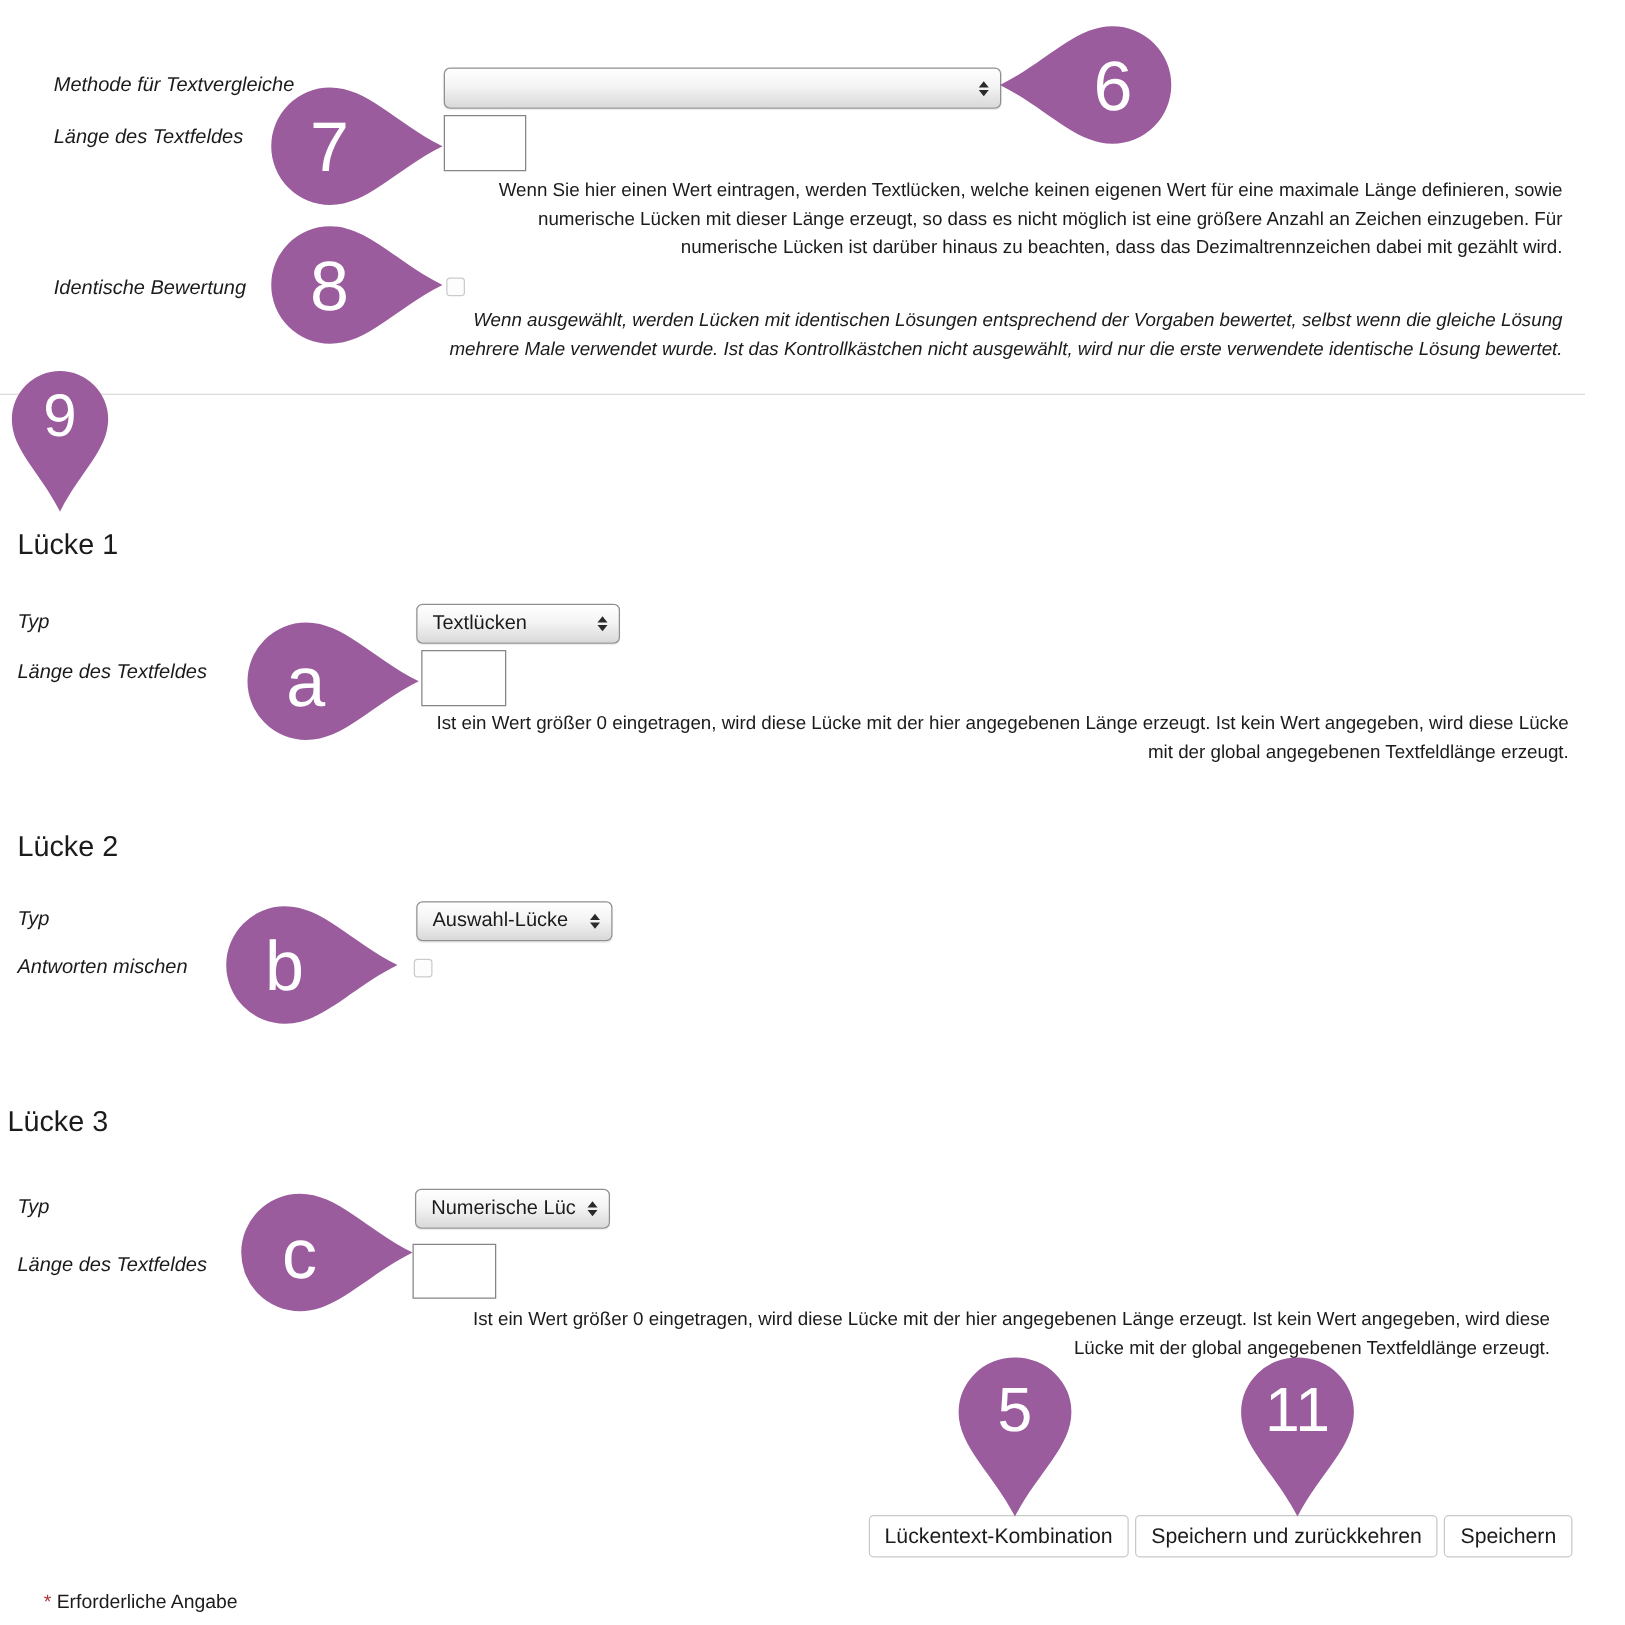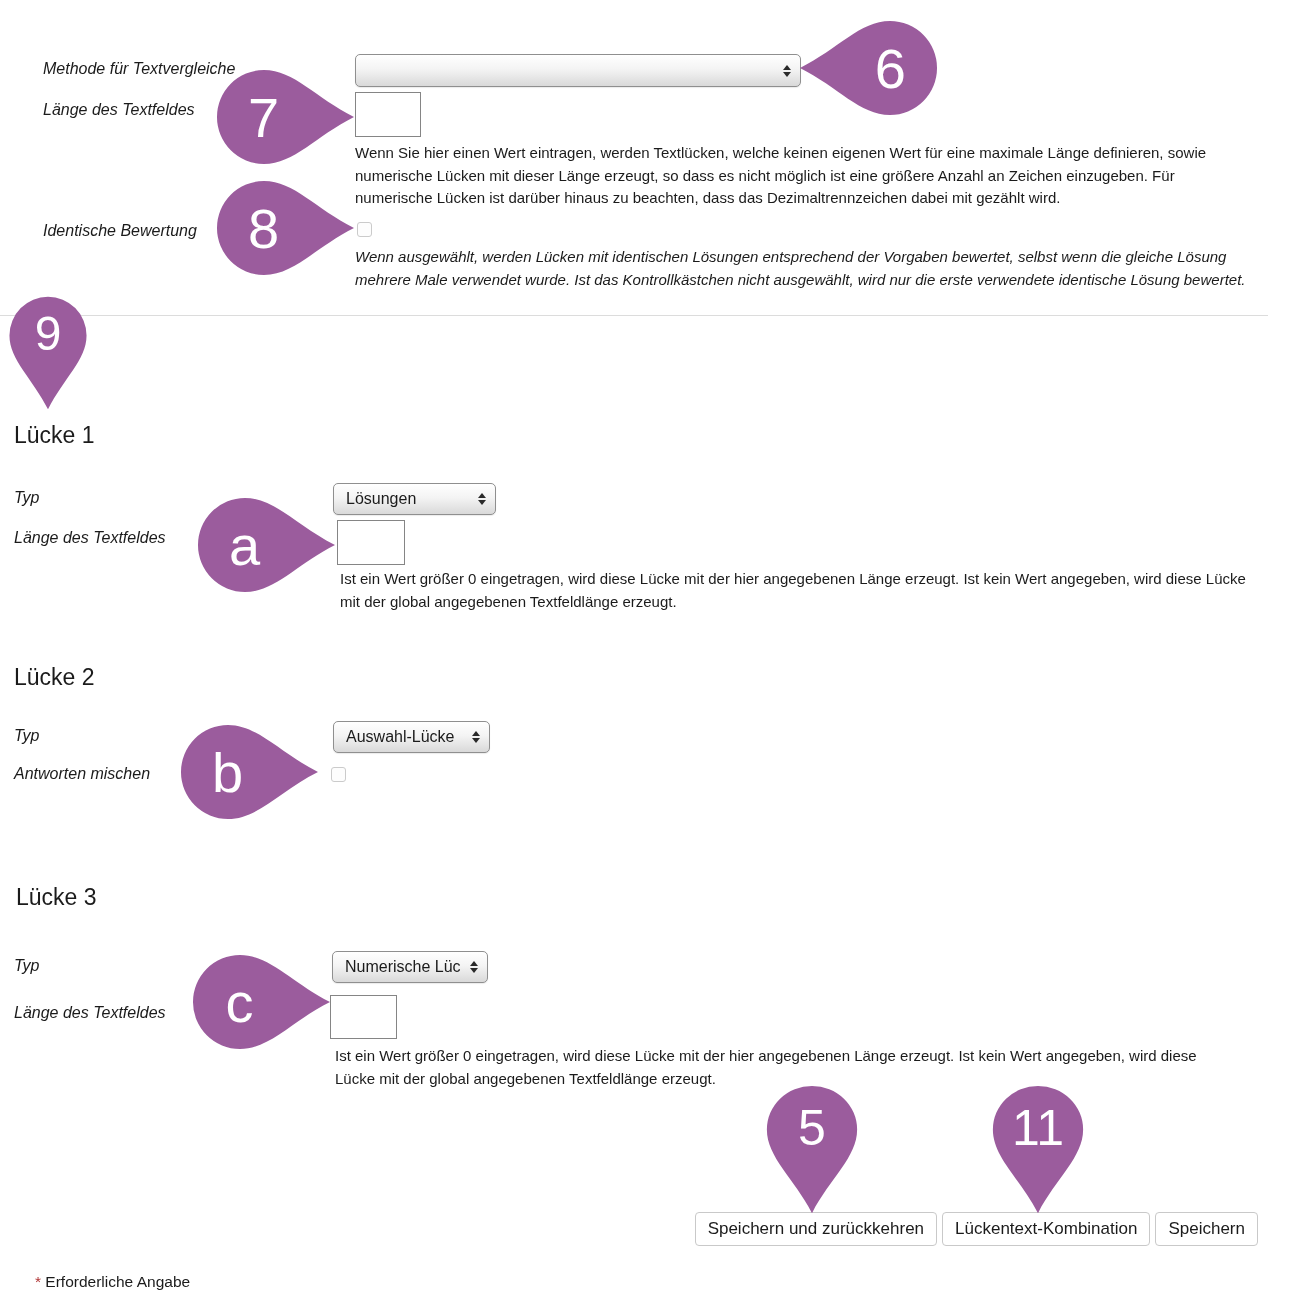--- a/index.html
+++ b/index.html
@@ -6,21 +6,21 @@
   * { box-sizing: border-box; }
   body { margin: 0; background: #fff; }
   #page {
     position: relative; width: 1300px; height: 1300px;
     background: #ffffff; overflow: hidden;
     font-family: "Liberation Sans", sans-serif; color: #1b1b1b;
   }
   .abs { position: absolute; }
   .label { font-size: 16px; line-height: 20px; font-style: italic; }
   .heading { font-size: 23px; line-height: 23px; }
-  .help { font-size: 15px; line-height: 22.5px; }
+  .help { font-size: 15px; line-height: 22.5px; text-align: right; }
 
   .select {
     display: flex; align-items: center; height: 33px;
     border: 1px solid #8f8f8f; border-radius: 5px;
     background: linear-gradient(180deg, #ffffff 0%, #f4f4f4 45%, #d9d9d9 100%);
     box-shadow: 0 1px 1px rgba(0,0,0,0.08);
     padding: 0 26px 0 12px; font-size: 16px; cursor: default;
   }
   .select .value { flex: 1; white-space: nowrap; overflow: hidden; }
   .stepper {
@@ -80,21 +80,21 @@
 
   <div class="abs label" style="left:43px; top:221px;">Identische Bewertung</div>
   <span class="abs checkbox" style="left:357px; top:222px;"></span>
   <div class="abs help" style="left:355px; top:246px; width:895px;font-style:italic;">Wenn ausgewählt, werden Lücken mit identischen Lösungen entsprechend der Vorgaben bewertet, selbst wenn die gleiche Lösung mehrere Male verwendet wurde. Ist das Kontrollkästchen nicht ausgewählt, wird nur die erste verwendete identische Lösung bewertet.</div>
 
   <hr class="abs divider" style="left:0; top:315px; width:1268px;">
 
   <div class="abs heading" style="left:14px; top:424px;">Lücke 1</div>
   <div class="abs label" style="left:14px; top:488px;">Typ</div>
   <div class="abs select" style="left:333px; top:483px; width:163px; height:32px;">
-    <span class="value">Lösungen</span>
+    <span class="value">Textlücken</span>
     <span class="stepper">
         <span class="tri-up"></span>
         <span class="tri-down"></span>
       </span>
   </div>
   <div class="abs label" style="left:14px; top:528px;">Länge des Textfeldes</div>
   <input class="abs text-input" style="left: 337px; top: 520px; width: 68px; height: 45px;">
   <div class="abs help" style="left:340px; top:568px; width:915px;">Ist ein Wert größer 0 eingetragen, wird diese Lücke mit der hier angegebenen Länge erzeugt. Ist kein Wert angegeben, wird diese Lücke mit der global angegebenen Textfeldlänge erzeugt.</div>
 
   <div class="abs heading" style="left:14px; top:666px;">Lücke 2</div>
@@ -102,41 +102,41 @@
   <div class="abs select" style="left:333px; top:721px; width:157px; height:32px;">
     <span class="value">Auswahl-Lücke</span>
     <span class="stepper">
         <span class="tri-up"></span>
         <span class="tri-down"></span>
       </span>
   </div>
   <div class="abs label" style="left:14px; top:764px;">Antworten mischen</div>
   <span class="abs checkbox" style="left:331px; top:767px;"></span>
 
-  <div class="abs heading" style="left:16px; top:886px;">Lücke 3</div>
+  <div class="abs heading" style="left:6px; top:886px;">Lücke 3</div>
   <div class="abs label" style="left:14px; top:956px;">Typ</div>
   <div class="abs select" style="left:332px; top:951px; width:156px; height:32px;">
     <span class="value">Numerische Lücke</span>
     <span class="stepper">
         <span class="tri-up"></span>
         <span class="tri-down"></span>
       </span>
   </div>
   <div class="abs label" style="left:14px; top:1003px;">Länge des Textfeldes</div>
   <input class="abs text-input" style="left: 330px; top: 995px; width: 67px; height: 44px;">
   <div class="abs help" style="left:335px; top:1045px; width:905px;">Ist ein Wert größer 0 eingetragen, wird diese Lücke mit der hier angegebenen Länge erzeugt. Ist kein Wert angegeben, wird diese Lücke mit der global angegebenen Textfeldlänge erzeugt.</div>
 
   <div class="abs required-note" style="left:35px; top:1273px;">
     <span class="required-star">*</span>
     <span>Erforderliche Angabe</span>
   </div>
 
   <div class="buttons-row">
+    <button class="btn">Lückentext-Kombination</button>
     <button class="btn">Speichern und zurückkehren</button>
-    <button class="btn">Lückentext-Kombination</button>
     <button class="btn">Speichern</button>
   </div>
 
   <div class="abs pin pin-left" style="left:798px; top:18px; width:140px; height:100px;">
     <svg viewBox="0 0 140 100" preserveAspectRatio="none">
       <path d="M2,50 C40,69 62,97 92,97 A47,47 0 1 0 92,3 C62,3 40,31 2,50 Z"></path>
     </svg>
     <span class="pin-label" style="font-size:56px;">6</span>
   </div>
 

